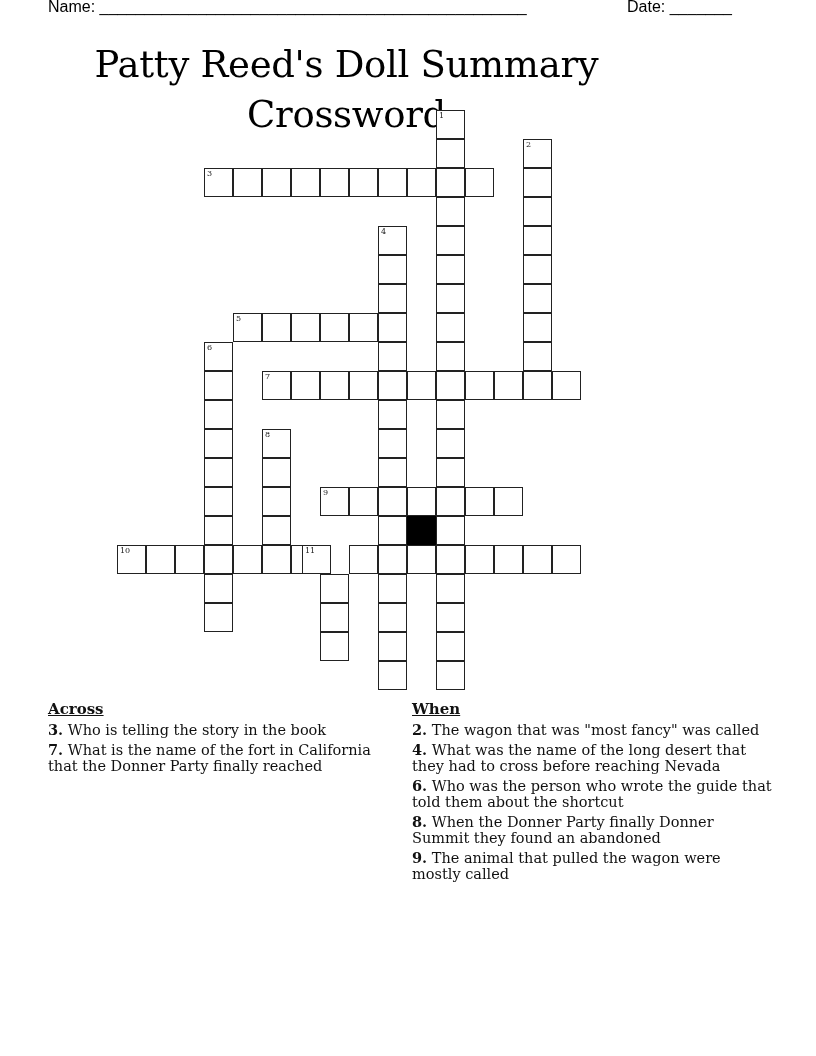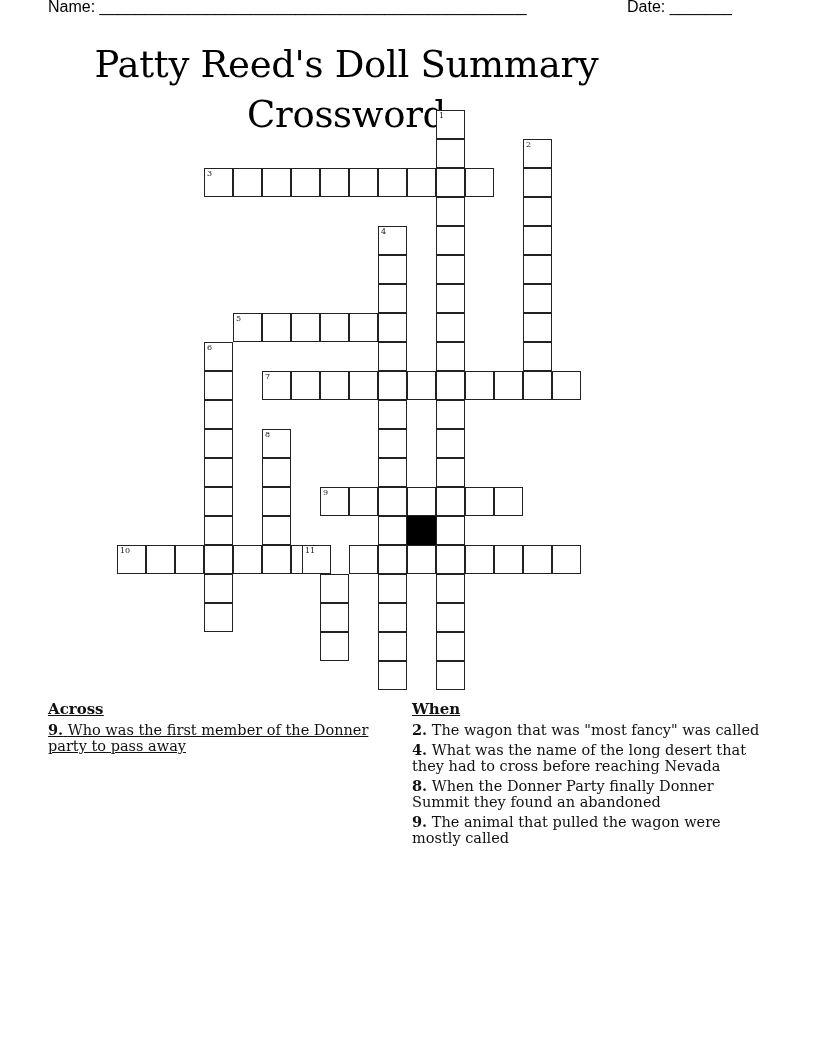--- a/index.html
+++ b/index.html
@@ -22,21 +22,21 @@
   }
   .cell.black { background: #000; border-color: #000; }
   .cell .num {
     position: absolute; top: 1px; left: 2px; font-family: "DejaVu Serif", serif;
     font-size: 8px; line-height: 8px; color: #222;
   }
   .clues {
     position: absolute; top: 700px; font-family: "DejaVu Serif", serif;
     font-size: 14.5px; line-height: 16px; color: #111;
   }
-  .clues.across { left: 48px; width: 345px; text-decoration: underline; }
+  .clues.across { left: 48px; width: 345px; }
   .clues.down { left: 412px; width: 360px; }
   .clues h3 {
     margin: 0 0 4px 0; font-size: 15px; font-weight: bold; text-decoration: underline;
     line-height: 18px;
   }
   .clue { margin: 0 0 4px 0; }
   .clue b { font-weight: bold; }
 </style>
 </head>
 <body>
@@ -171,22 +171,24 @@
     <div class="cell" style="left: 145px; top: 377px;"></div>
     <div class="cell" style="left: 145px; top: 406px;"></div>
     <div class="cell" style="left: 203px; top: 464px;"></div>
     <div class="cell" style="left: 203px; top: 493px;"></div>
     <div class="cell" style="left: 203px; top: 522px;"></div>
     <div class="cell black" style="left: 290px; top: 406px;"></div>
   </div>
 
 <div class="clues across">
   <h3>Across</h3>
-  <div class="clue"><b>9.</b> <span>Who was the first member of the Donner party to pass away</span></div>
+  <div class="clue"><b>3.</b> <span>Who is telling the story in the book</span></div>
+  <div class="clue"><b>7.</b> <span>What is the name of the fort in California that the Donner Party finally reached</span></div>
 </div>
 
 <div class="clues down">
   <h3>When</h3>
   <div class="clue"><b>2.</b> <span>The wagon that was "most fancy" was called</span></div>
   <div class="clue"><b>4.</b> <span>What was the name of the long desert that they had to cross before reaching Nevada</span></div>
+  <div class="clue"><b>6.</b> <span>Who was the person who wrote the guide that told them about the shortcut</span></div>
   <div class="clue"><b>8.</b> <span>When the Donner Party finally Donner Summit they found an abandoned</span></div>
   <div class="clue"><b>9.</b> <span>The animal that pulled the wagon were mostly called</span></div>
 </div>
 
 </body></html>

